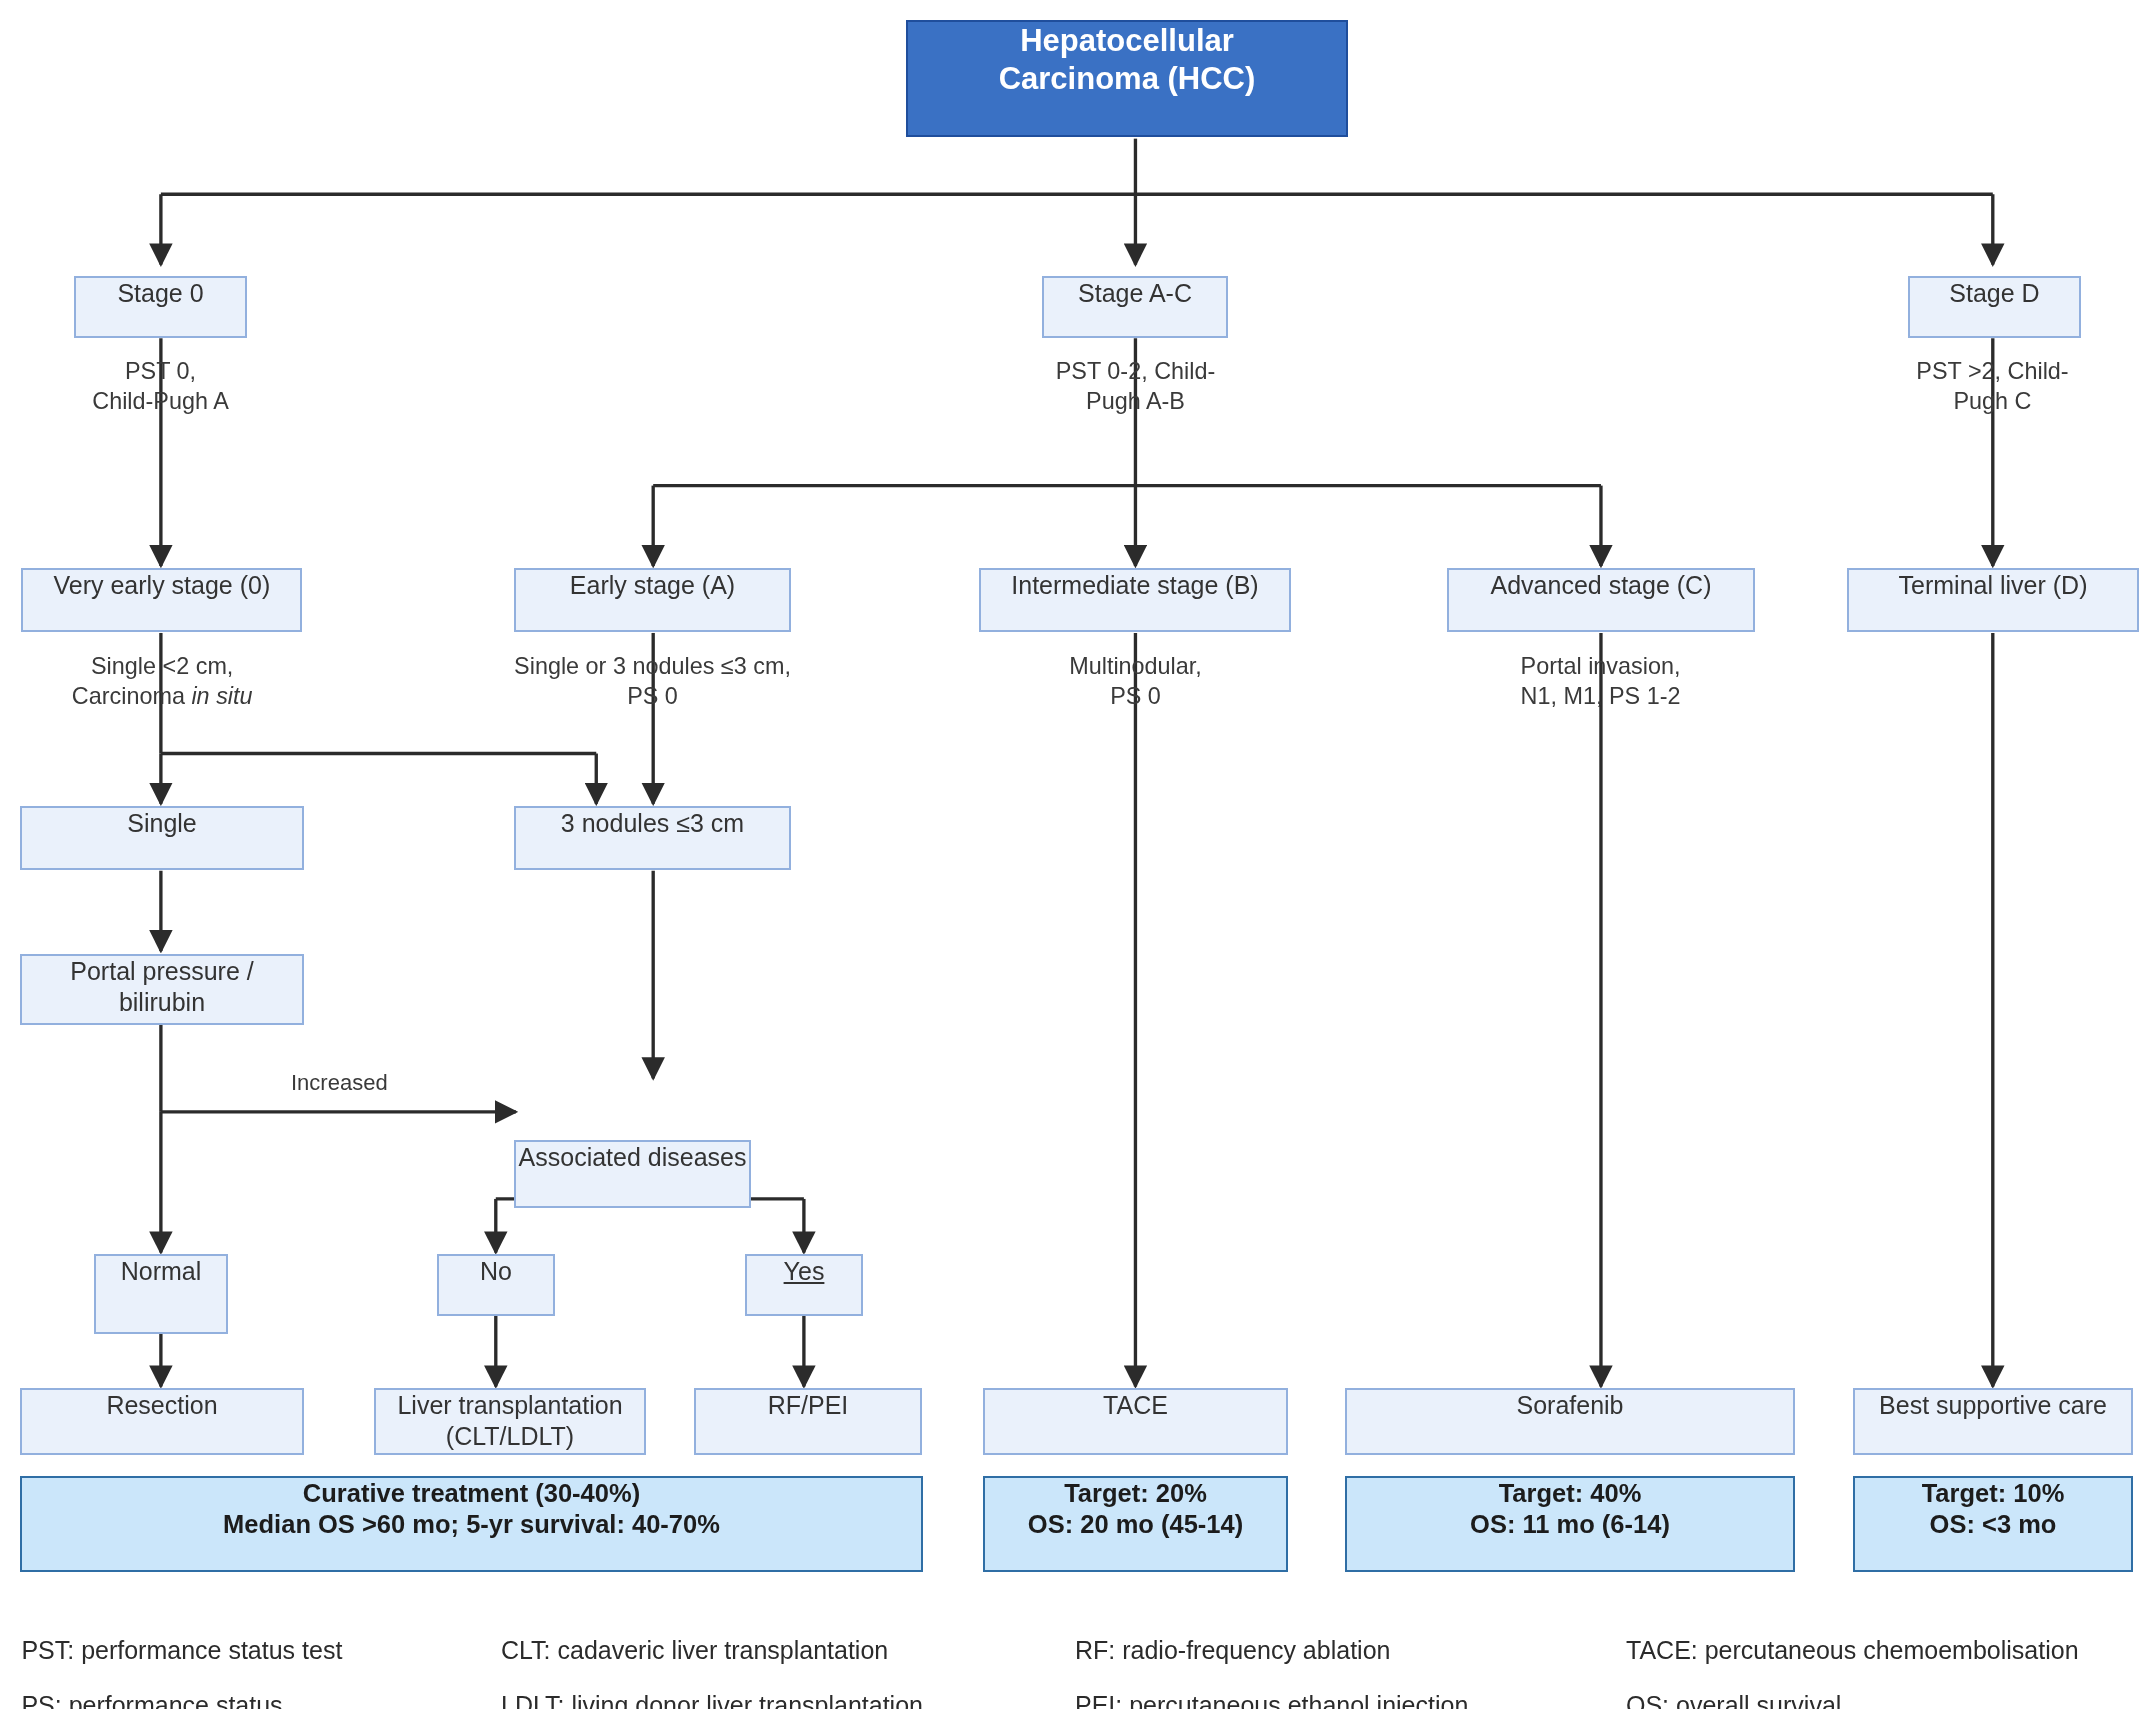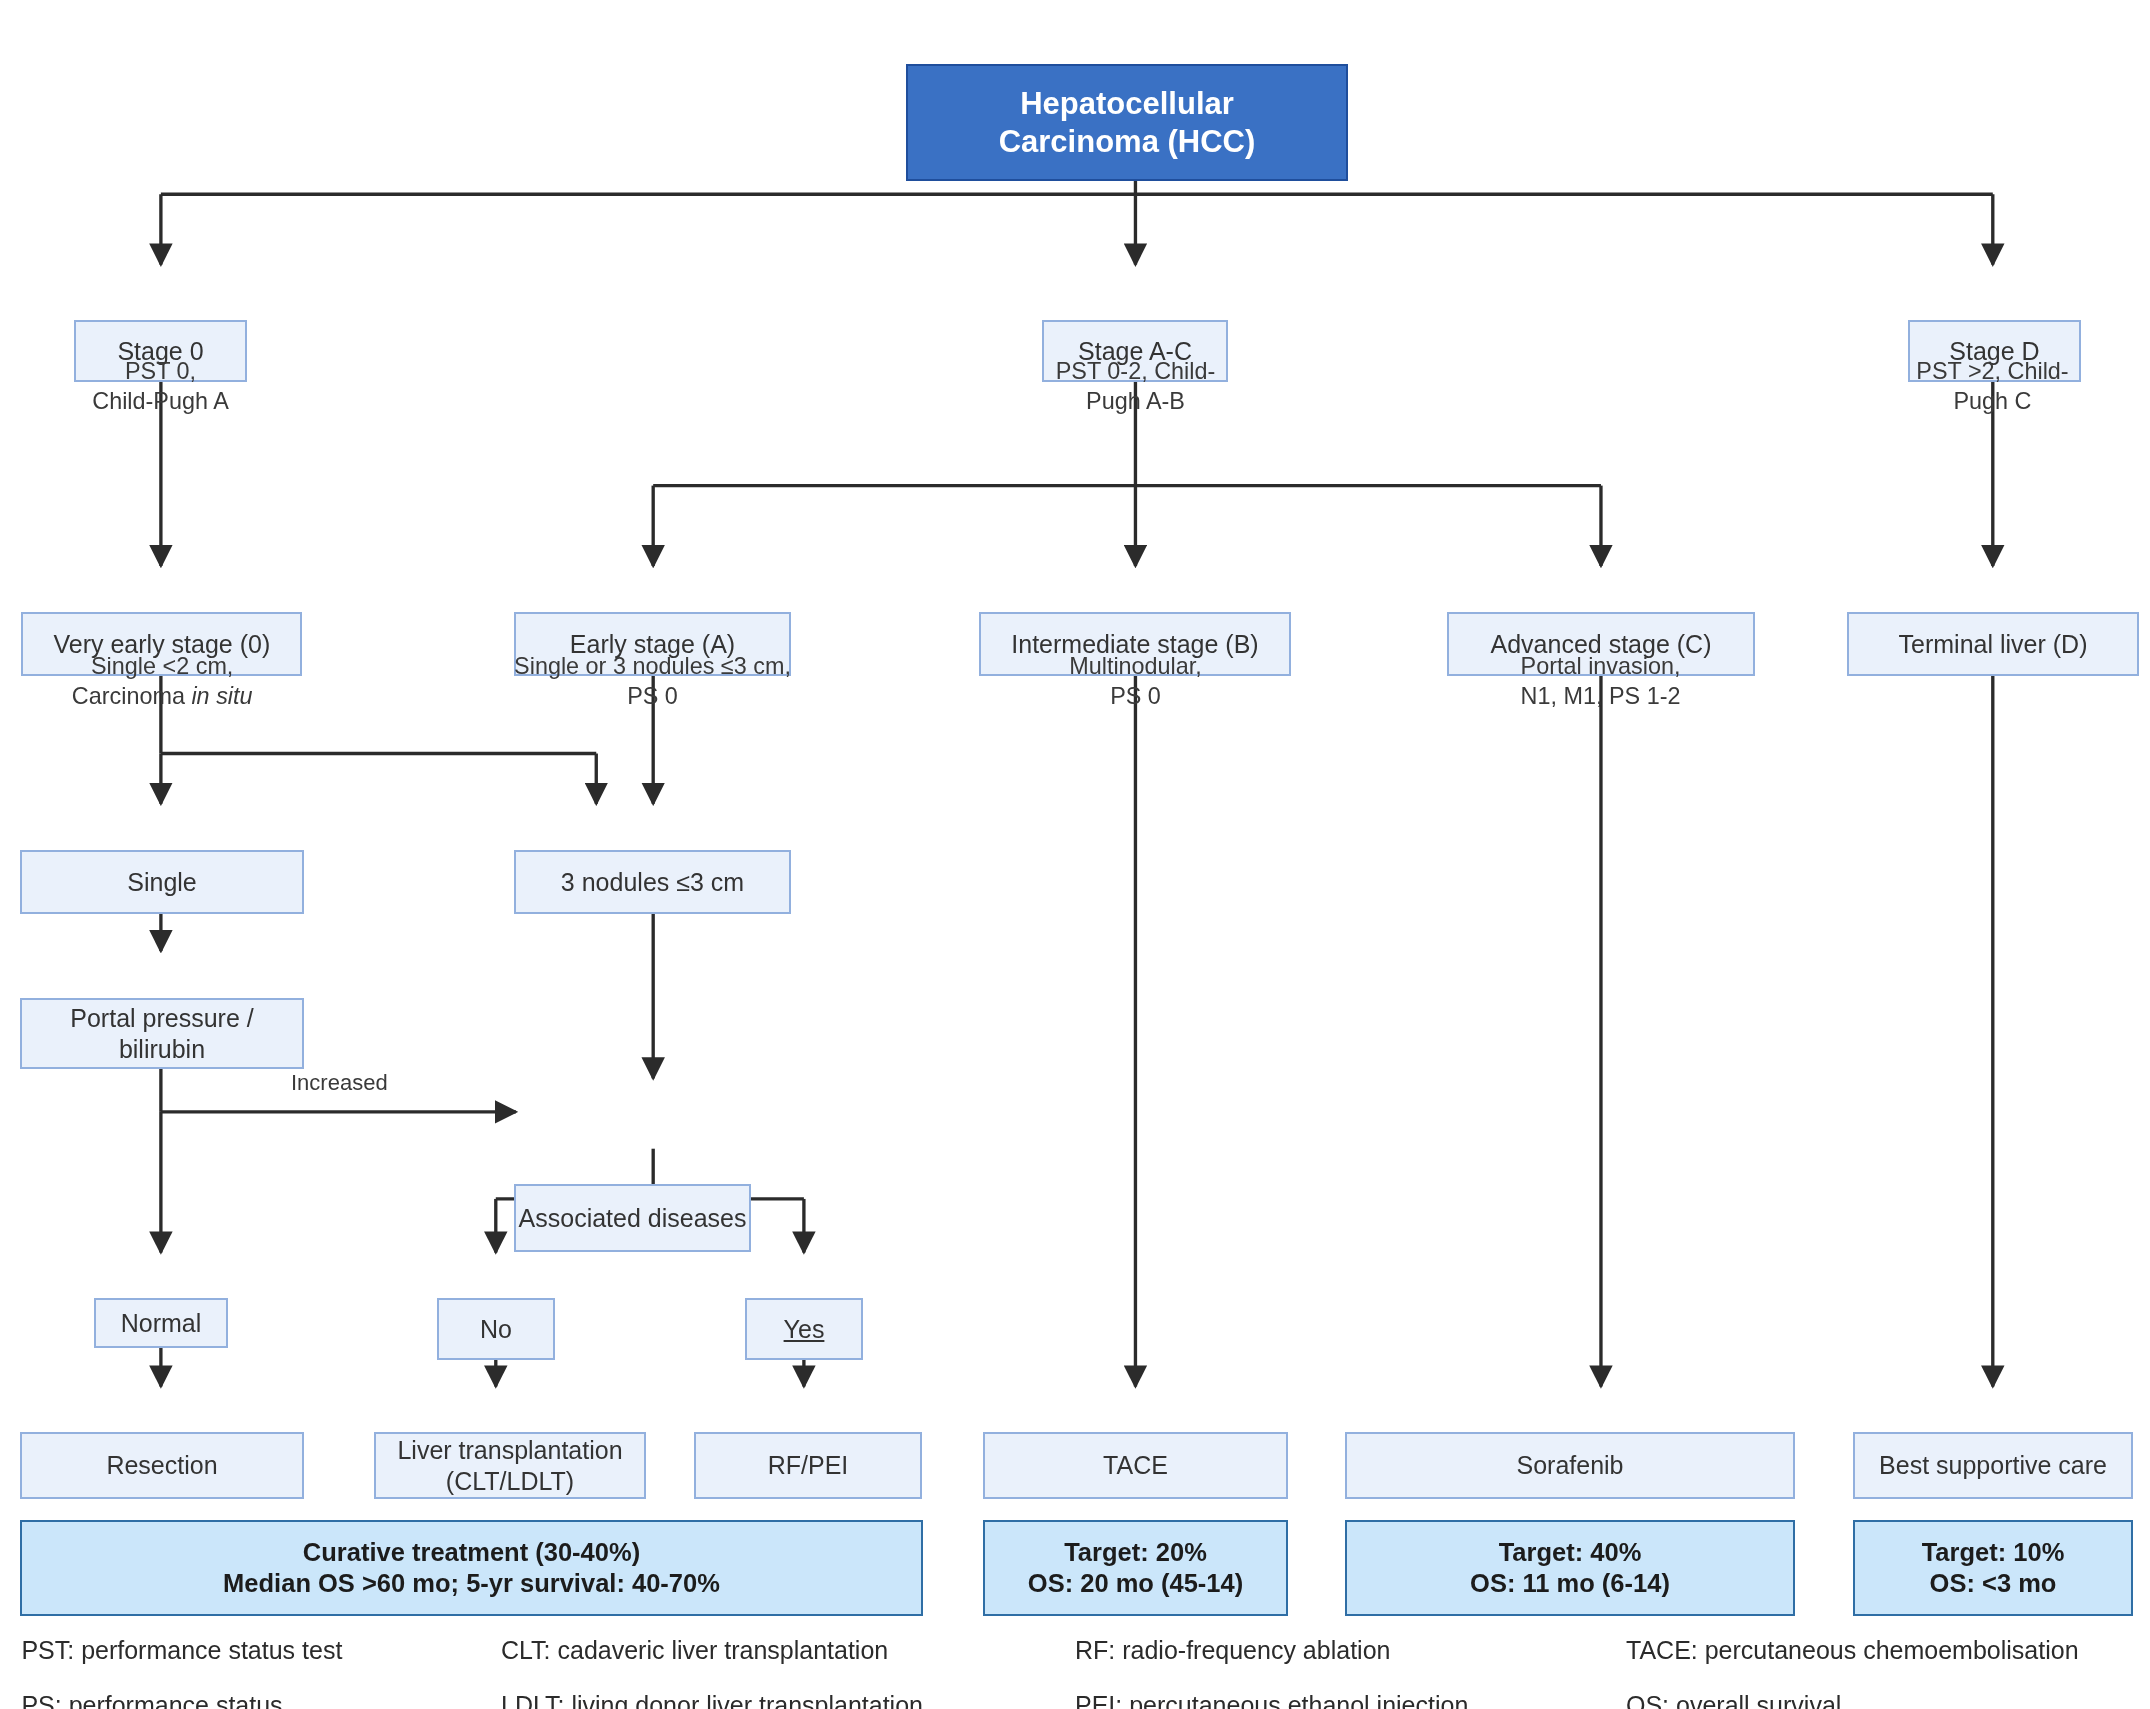--- a/index.html
+++ b/index.html
@@ -23,26 +23,25 @@
     left: 0;
     top: 0;
     width: 2151px;
     height: 1710px;
     pointer-events: none;
   }
   .node {
     position: absolute;
     box-sizing: border-box;
     display: flex;
-    align-items: center;
+    align-items: flex-start;
     justify-content: center;
     text-align: center;
     line-height: 1.22;
     z-index: 2;
-    margin-top: 44px;
   }
   
   .node.root {
     background: #3a71c4;
     border: 2px solid #1f4e9c;
     color: #ffffff;
     font-weight: bold;
     font-size: 31px;
   }
   
@@ -221,21 +220,21 @@
   </div>
 
   <div class="node std" style="left:514px; top:1140px; width:237px; height:68px;">
     <span>Associated diseases</span>
   </div>
 
   <div class="edge-label" style="left:291px; top:1070px;">
     <span>Increased</span>
   </div>
 
-  <div class="node std" style="left:94px; top:1254px; width:134px; height:50px;">
+  <div class="node std" style="left:94px; top:1254px; width:134px; height:80px;">
     <span>Normal</span>
   </div>
 
   <div class="node std" style="left:437px; top:1254px; width:118px; height:62px;">
     <span>No</span>
   </div>
 
   <div class="node std" style="left:745px; top:1254px; width:118px; height:62px;text-decoration:underline;">
     <span>Yes</span>
   </div>

